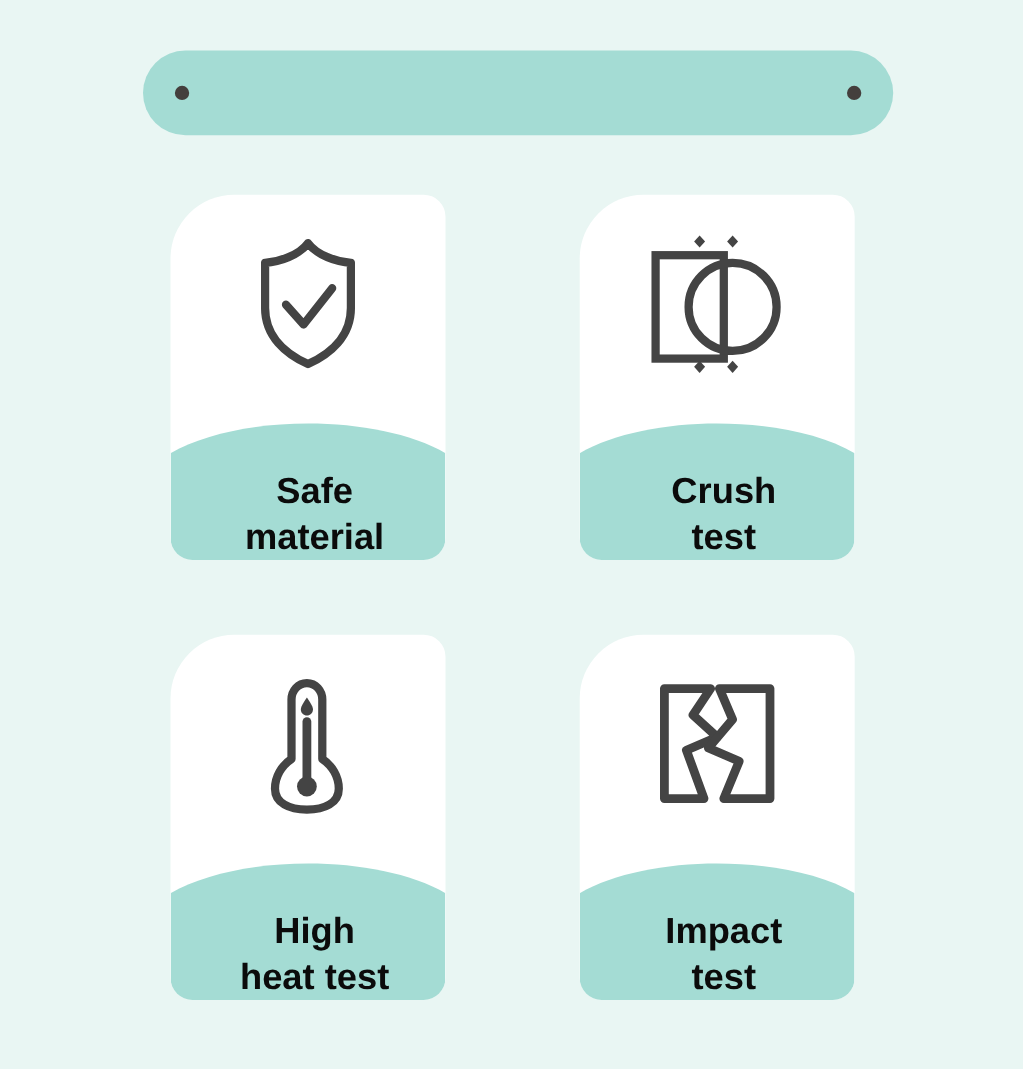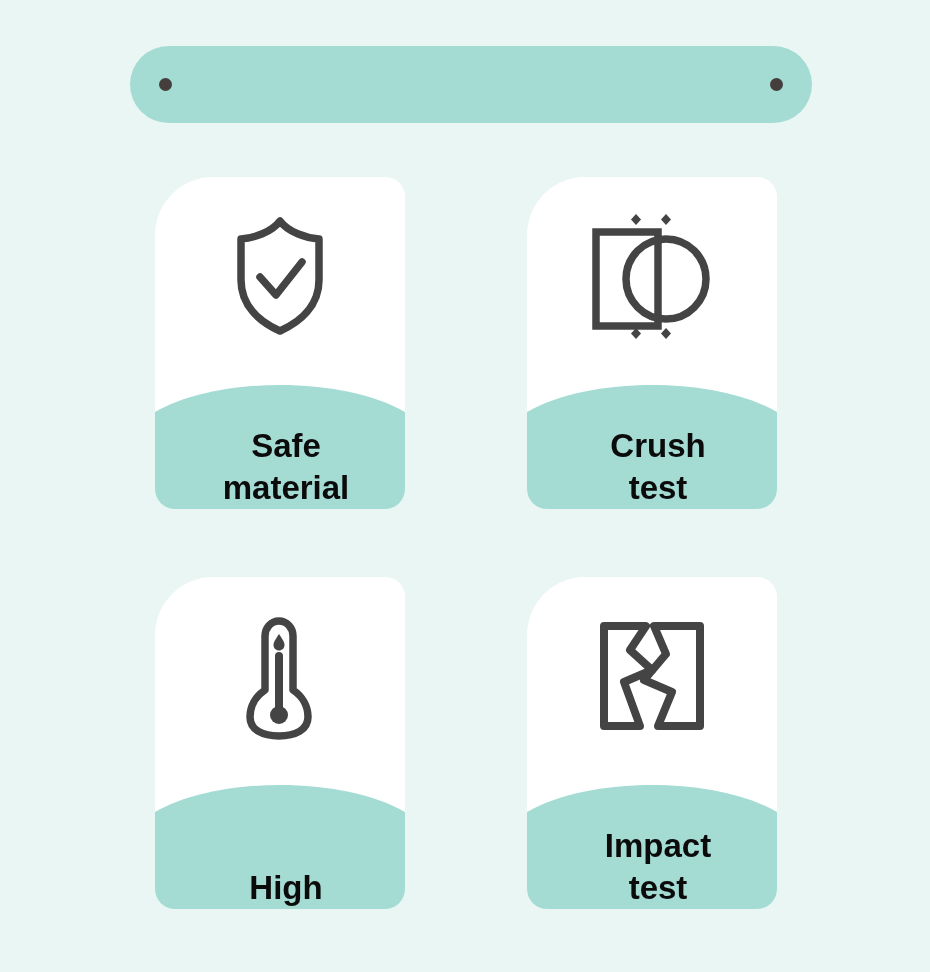--- a/index.html
+++ b/index.html
@@ -190,20 +190,21 @@
                    C 15 84, 9 94, 9 105 C 9 118, 22 124, 38 124 C 54 124, 67 118, 67 105
                    C 67 94, 61 84, 52 78 Z" stroke="#444444" stroke-width="7.5" stroke-linejoin="round" fill="none"></path>
           <path d="M38 44 L38 98" stroke="#444444" stroke-width="8" stroke-linecap="round"></path>
           <circle cx="38" cy="103" r="9" fill="#444444"></circle>
           <path d="M38 22 C 34 28, 32.5 30.5, 32.5 33 C 32.5 36.2, 35 38.5, 38 38.5
                    C 41 38.5, 43.5 36.2, 43.5 33 C 43.5 30.5, 42 28, 38 22 Z" fill="#444444"></path>
         </svg>
       </div>
       <div class="card-label">
         <span>High</span>
+        <span>heat test</span>
       </div>
     </div>
 
     <div class="card">
       <div class="card-wave">
         <svg viewBox="0 0 250 135" xmlns="http://www.w3.org/2000/svg">
           <path d="M0 38 C 62 2, 188 2, 250 38 L250 135 L0 135 Z" fill="#a4dcd4"></path>
         </svg>
       </div>
       <div class="card-icon">

